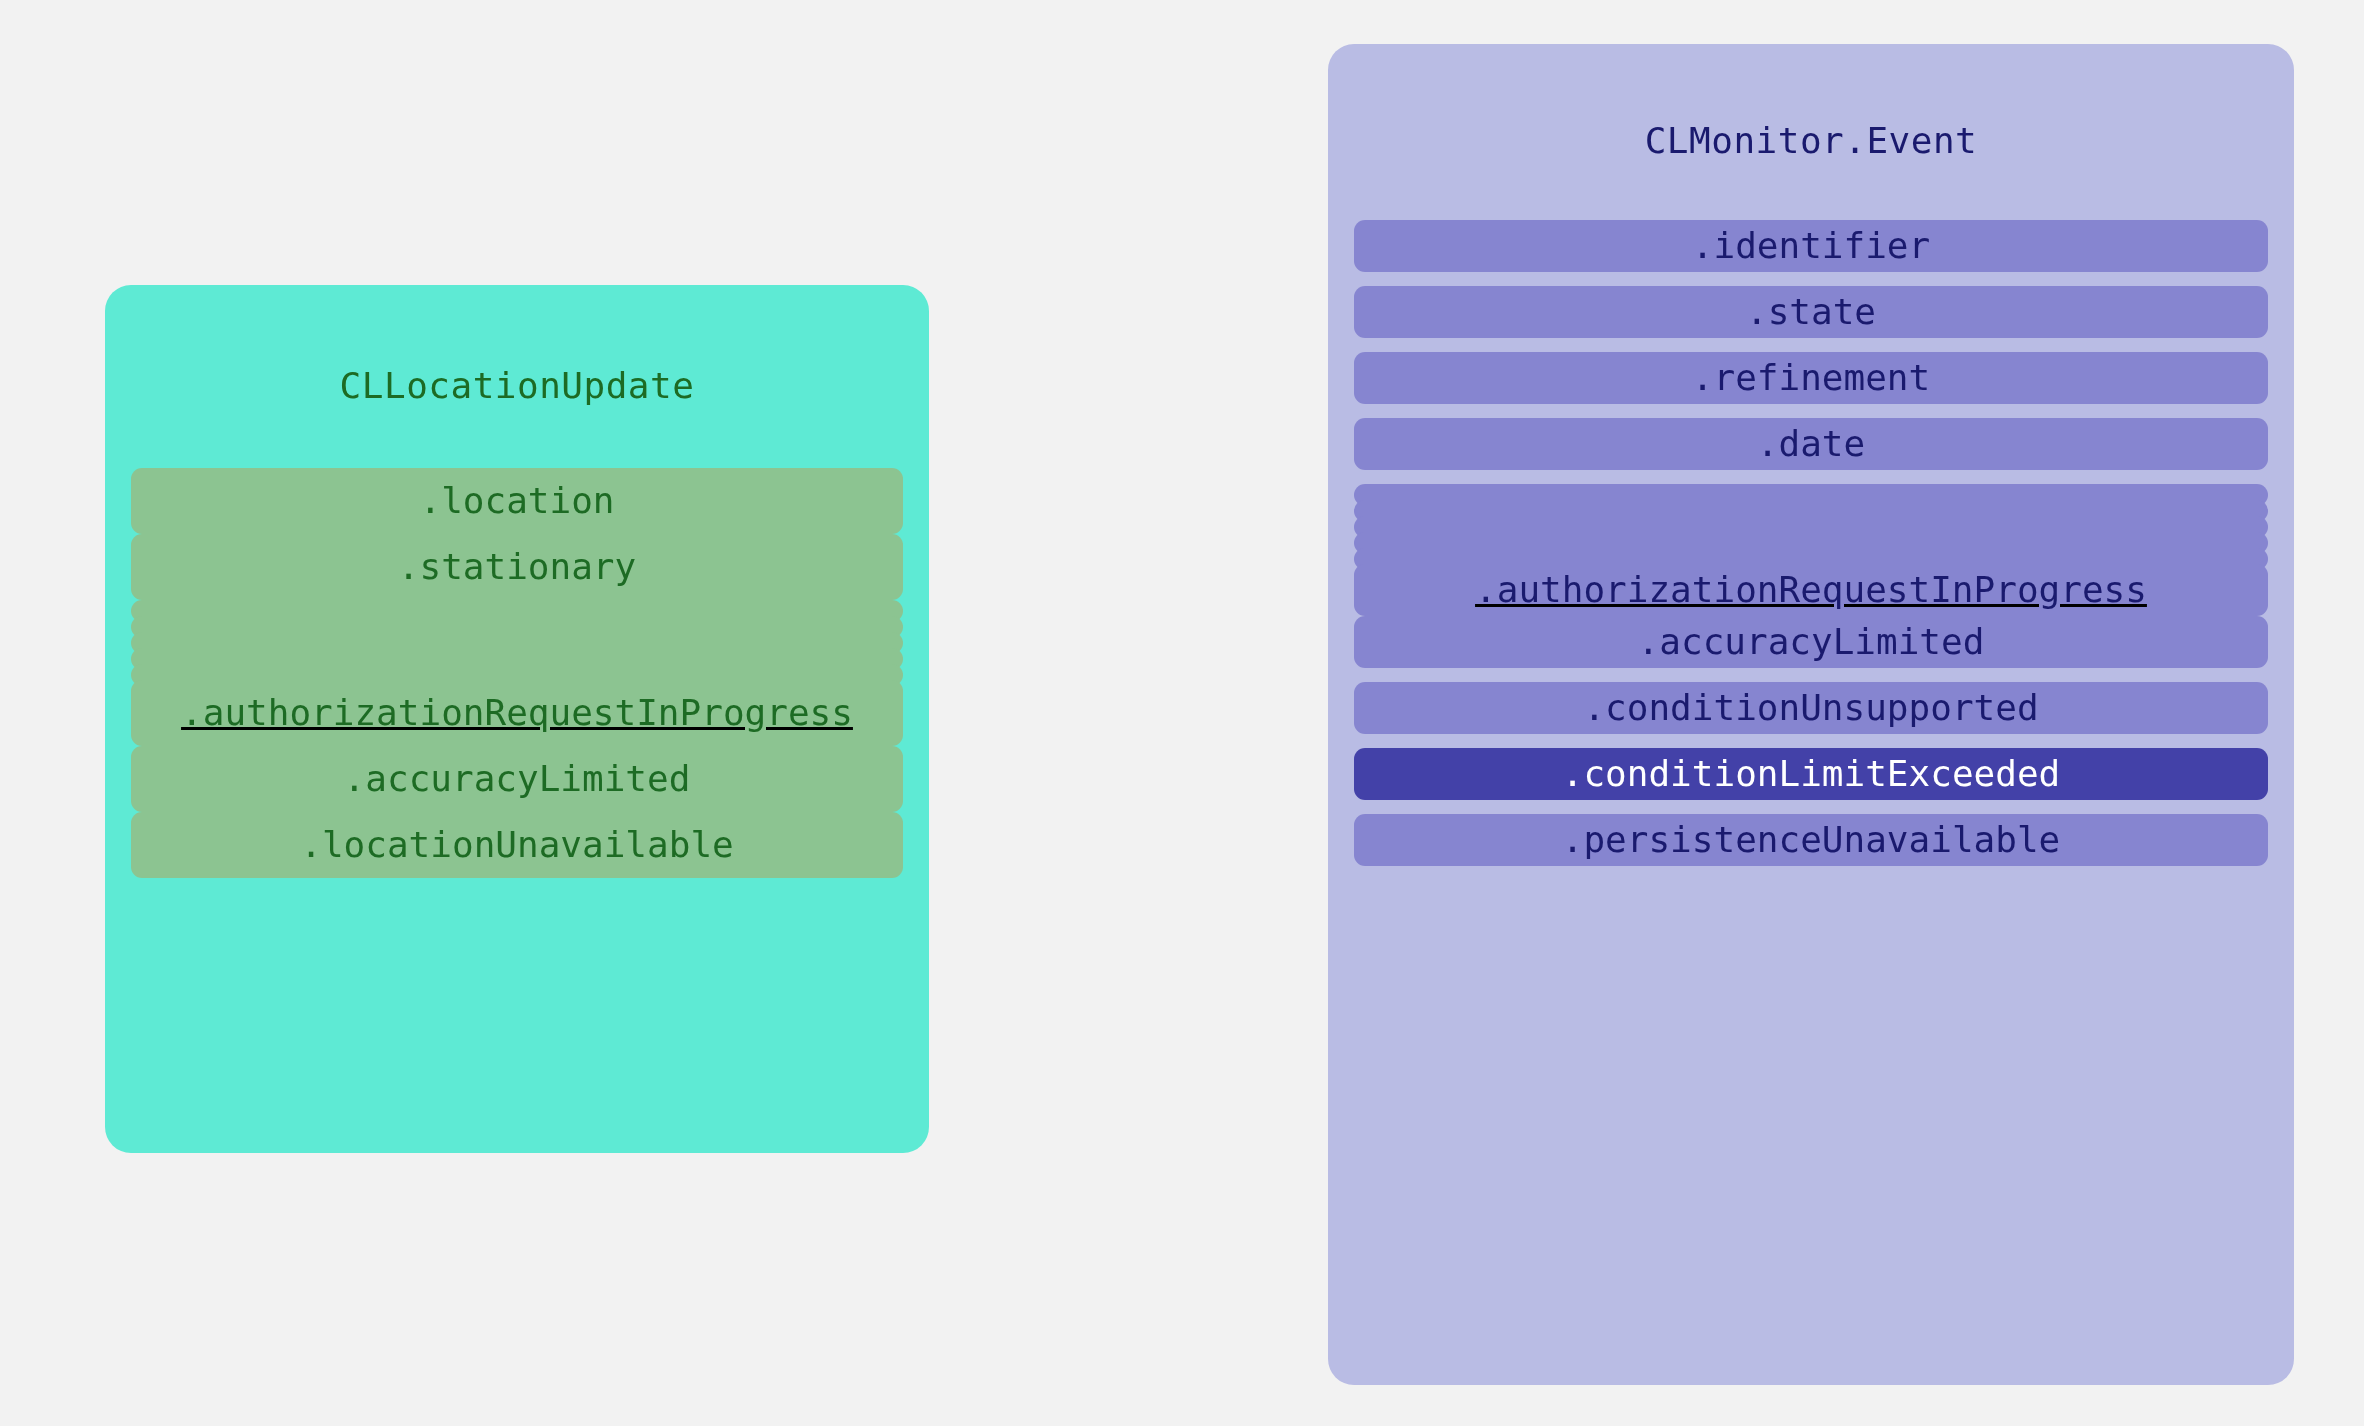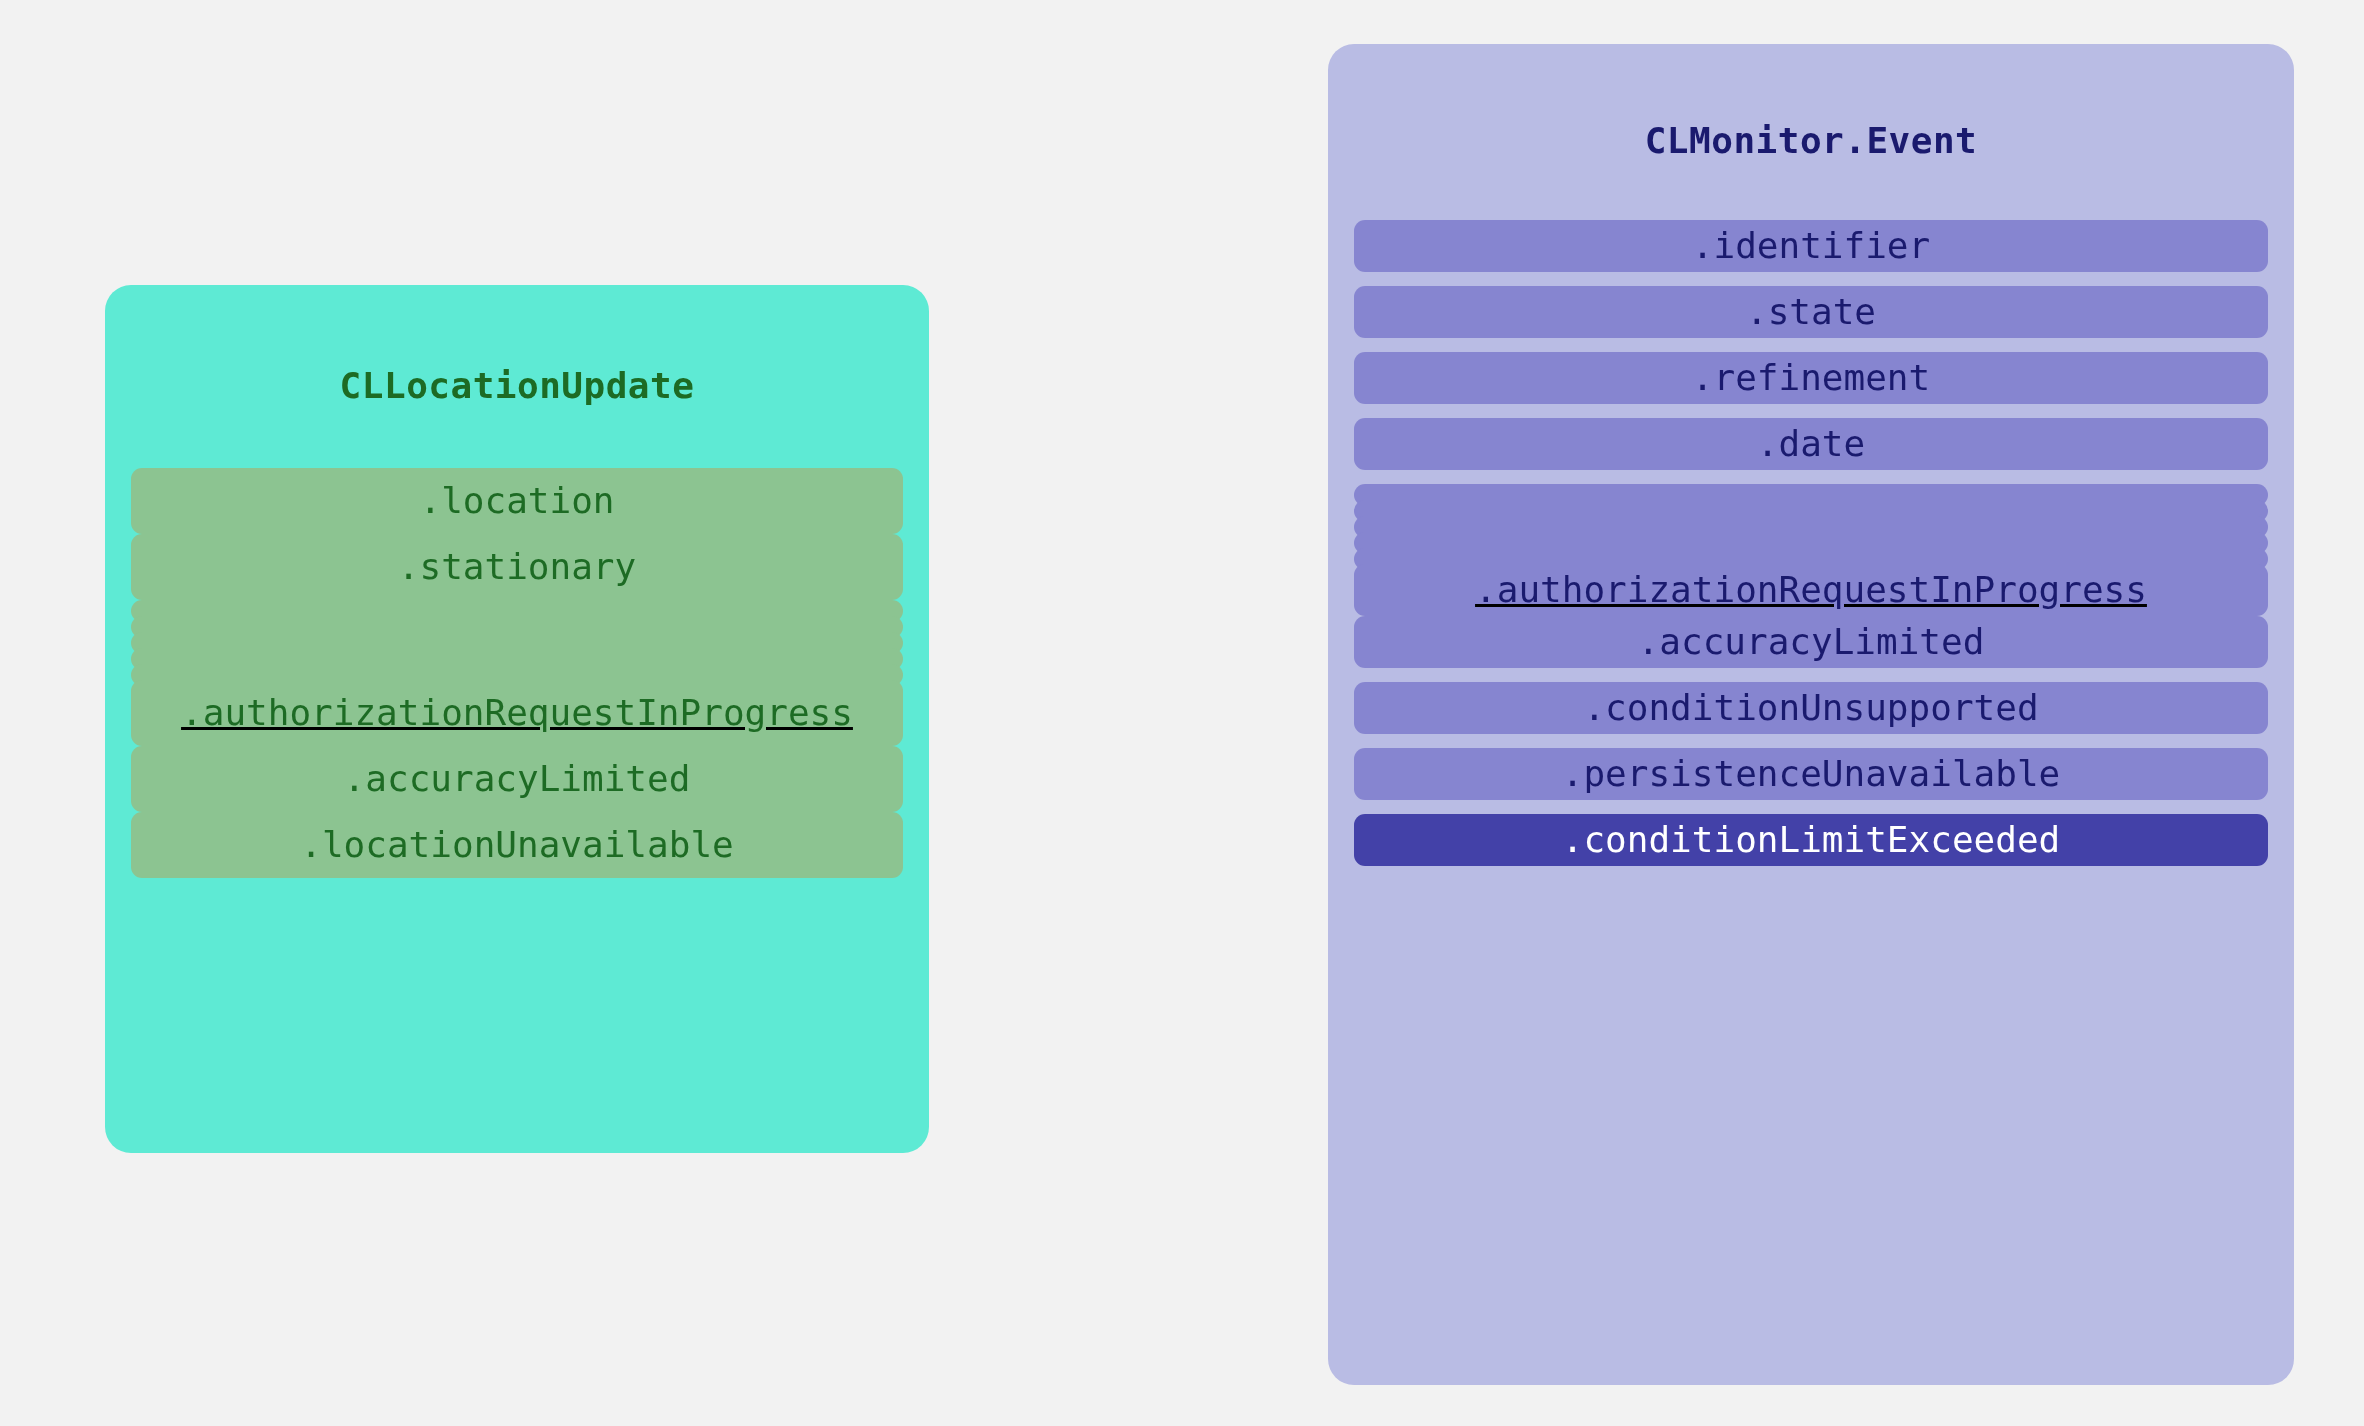--- a/index.html
+++ b/index.html
@@ -44,21 +44,21 @@
     top: 44px;
     width: 966px;
     height: 1341px;
     background: #b9bce4;
     padding: 26px 26px 30px 26px;
   }
 
   
   .card-title {
     text-align: center;
-    font-weight: bold;
+    font-weight: normal;
     letter-spacing: 0.5px;
     line-height: 1;
     white-space: nowrap;
   }
   .card-green .card-title {
     color: #1d6b24;
     font-size: 36px;
     padding-top: 27px;
     padding-bottom: 34px;
   }
@@ -179,20 +179,20 @@
         <div class="stack-slice"></div>
         <div class="stack-slice"></div>
         <div class="stack-slice"></div>
         <div class="row">.authorizationRequestInProgress</div>
       </div>
 
       <div class="row">.accuracyLimited</div>
 
       <div class="row">.conditionUnsupported</div>
 
+      <div class="row row-highlight">.conditionLimitExceeded</div>
+
       <div class="row">.persistenceUnavailable</div>
-
-      <div class="row row-highlight">.conditionLimitExceeded</div>
 
     </div>
   </section>
 
 </div>
 
 </body></html>

